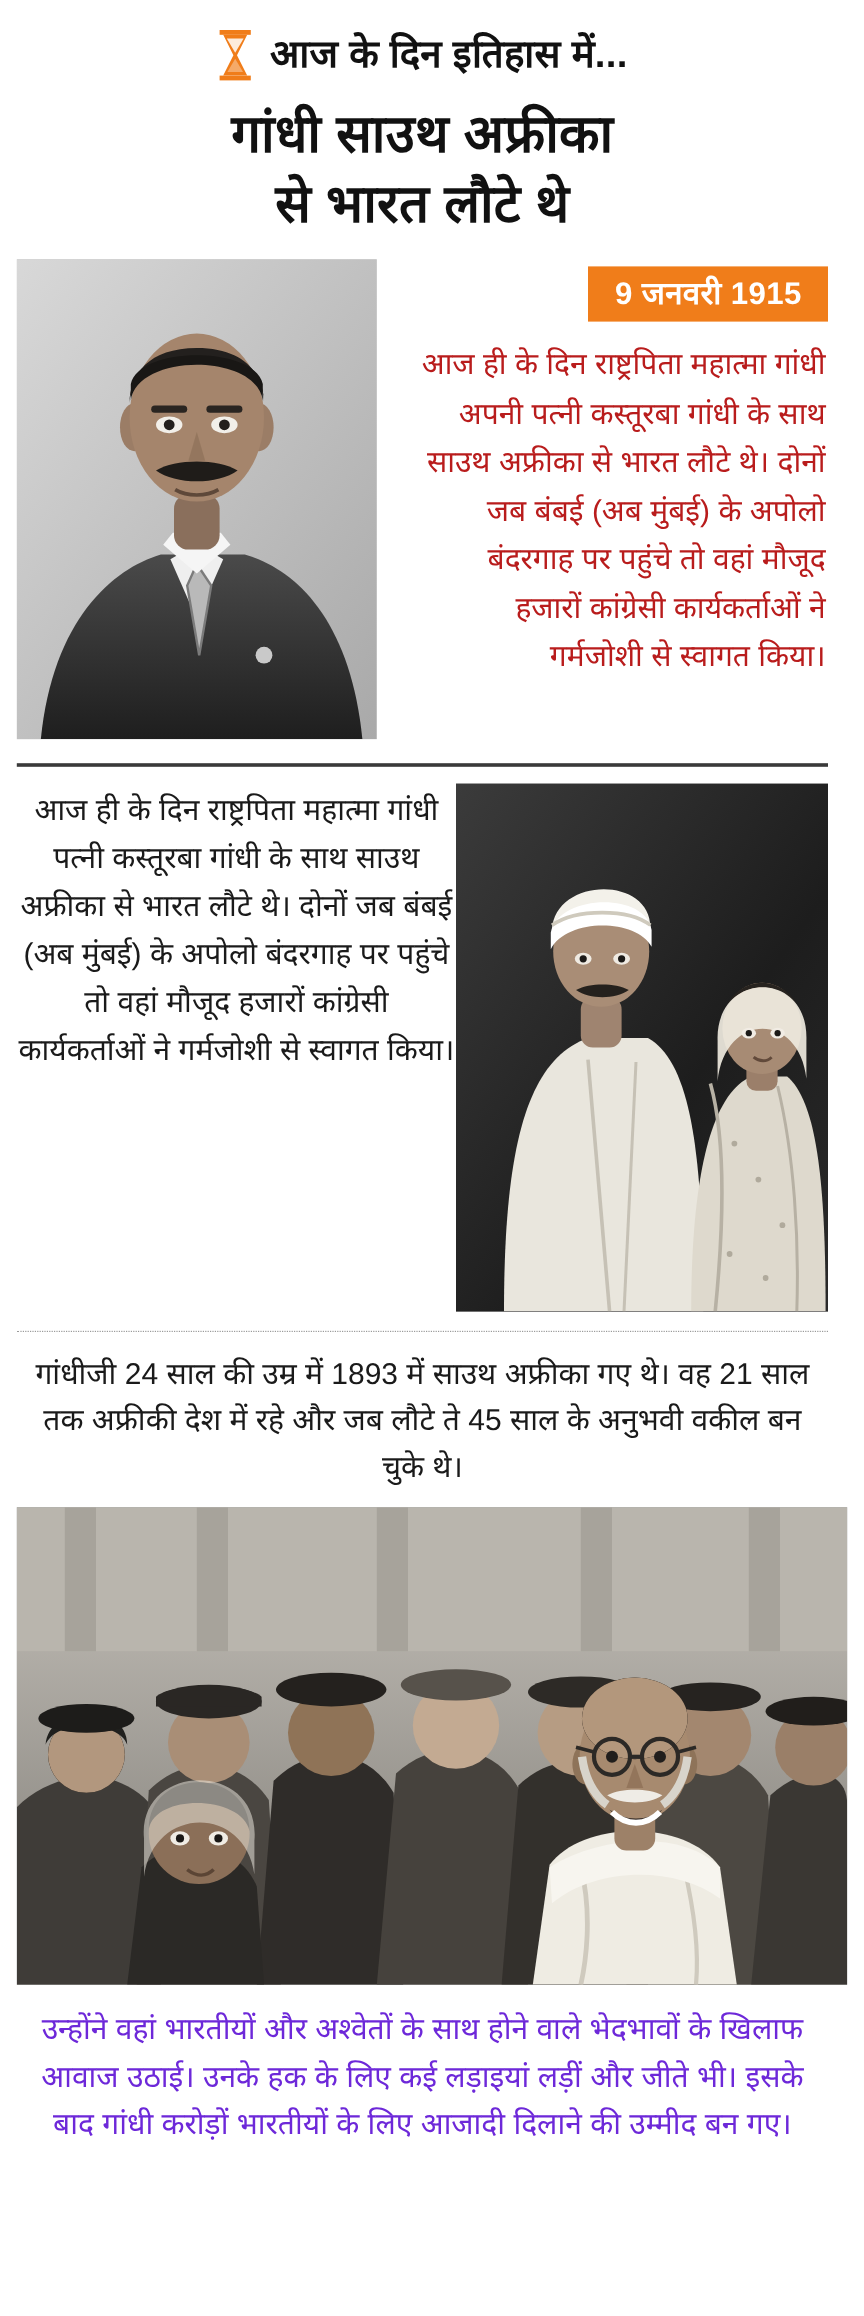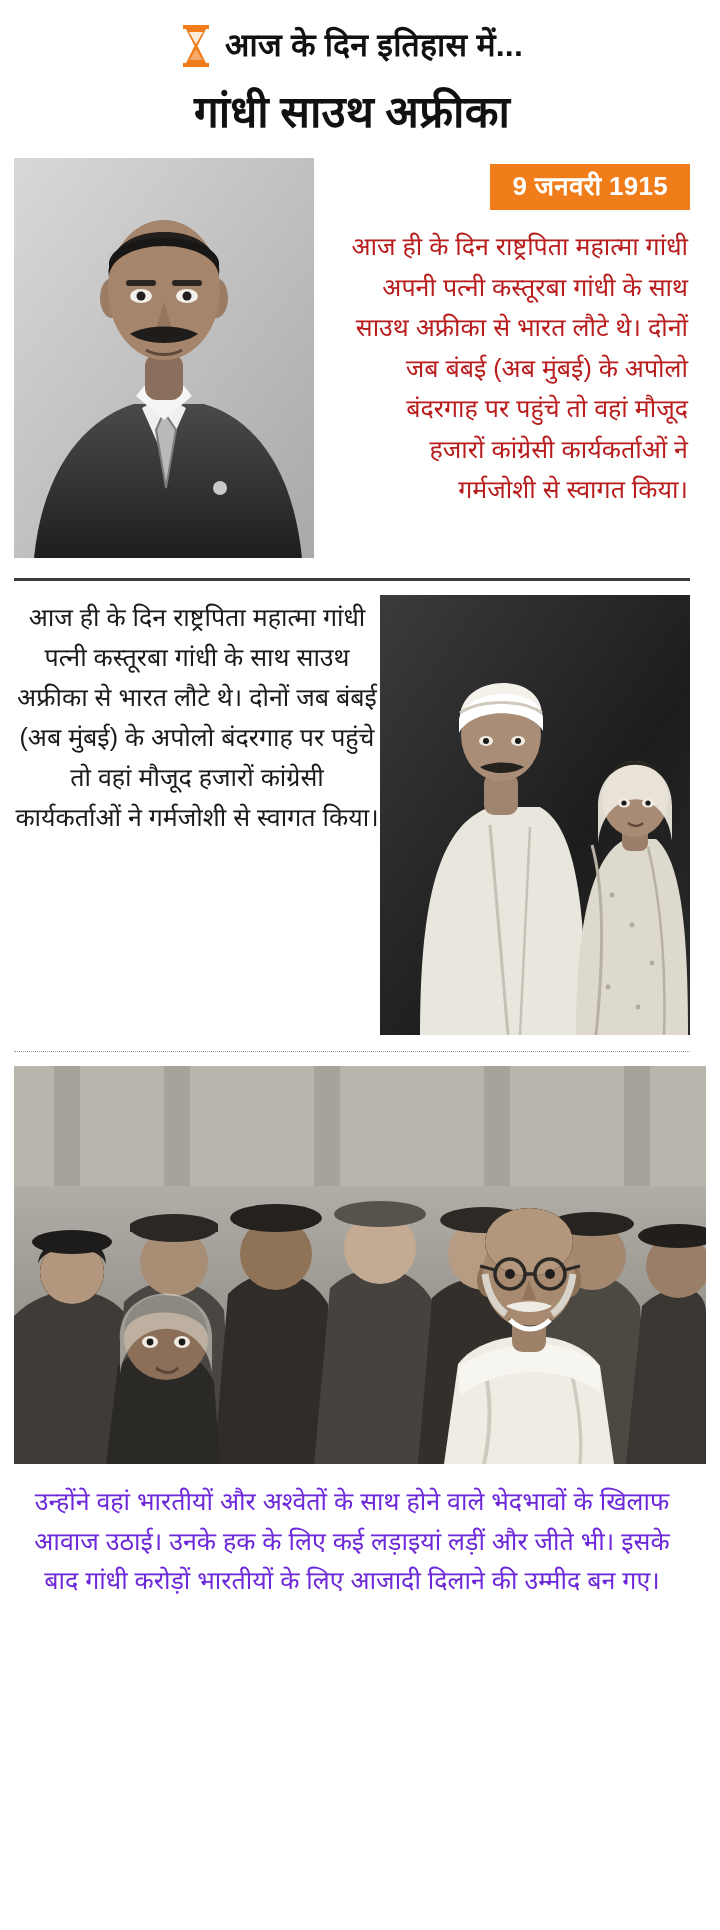--- a/index.html
+++ b/index.html
@@ -44,21 +44,20 @@
   }
 
   .headline {
     text-align: center;
     font-size: 44px;
     font-weight: bold;
     line-height: 1.32;
     color: #111;
     padding: 6px 10px 16px 10px;
     letter-spacing: 0.2px;
-    font-family: Liberation Serif, serif;
   }
 
   
   .block1 {
     position: relative;
     display: flex;
     align-items: flex-start;
     min-height: 400px;
     padding-bottom: 10px;
     gap: 24px;
@@ -174,20 +173,21 @@
         <path d="M5 5 L25 5 L16.5 22 L25 39 L5 39 L13.5 22 Z" fill="#f07d1a"></path>
         <path d="M8 8 L22 8 L15 20 Z" fill="#ffffff" opacity="0.85"></path>
         <path d="M15 25 L21.5 36 L8.5 36 Z" fill="#ffffff" opacity="0.35"></path>
       </svg>
     </span>
     <span class="kicker-text">आज के दिन इतिहास में...</span>
   </div>
 
   <div class="headline">
     <div>गांधी साउथ अफ्रीका</div>
+    <div>से भारत लौटे थे</div>
   </div>
 
   <div class="block1">
     <div class="portrait">
       <svg width="300" height="400" viewBox="0 0 300 400">
         <defs>
           <linearGradient id="bgA" x1="0" y1="0" x2="1" y2="1">
             <stop offset="0%" stop-color="#d8d8d8"></stop>
             <stop offset="100%" stop-color="#a9a9a9"></stop>
           </linearGradient>
@@ -290,20 +290,21 @@
         <ellipse cx="268" cy="208" rx="6" ry="4.5" fill="#f1ece4"></ellipse>
         <circle cx="244" cy="208" r="2.6" fill="#1b1917"></circle>
         <circle cx="268" cy="208" r="2.6" fill="#1b1917"></circle>
         <path d="M248 228 C253 232 259 232 263 228" stroke="#61493a" stroke-width="2.4" fill="none"></path>
       </svg>
     </div>
   </div>
 
   <hr class="rule-thin">
 
+  <div class="mid-caption">गांधीजी 24 साल की उम्र में 1893 में साउथ अफ्रीका गए थे। वह 21 साल तक अफ्रीकी देश में रहे और जब लौटे ते 45 साल के अनुभवी वकील बन चुके थे।</div>
 
   <div class="crowd-photo">
     <svg width="692" height="398" viewBox="0 0 692 398">
       <defs>
         <linearGradient id="bgC" x1="0" y1="0" x2="0" y2="1">
           <stop offset="0%" stop-color="#c7c3bc"></stop>
           <stop offset="100%" stop-color="#7d7a74"></stop>
         </linearGradient>
       </defs>
       <rect width="692" height="398" fill="url(#bgC)"></rect>

